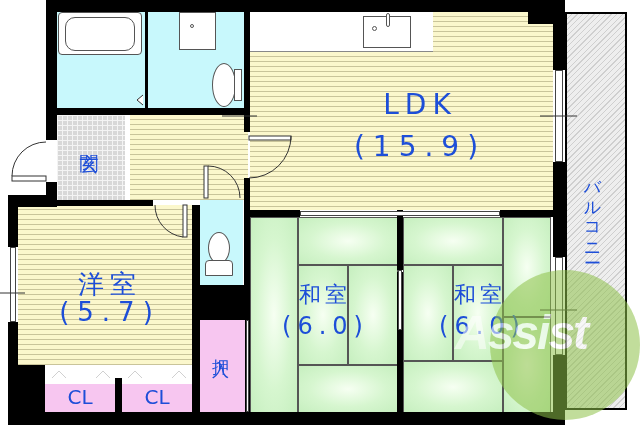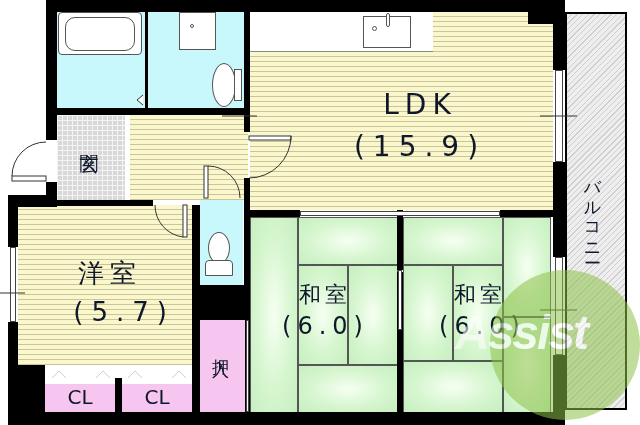--- a/index.html
+++ b/index.html
@@ -5,21 +5,21 @@
   html,body{margin:0;padding:0;background:#fff;}
   body{width:640px;height:425px;position:relative;overflow:hidden;font-family:"DejaVu Sans","Liberation Sans",sans-serif;}
   .abs{position:absolute;box-sizing:border-box;}
   .wall{position:absolute;background:#000;}
   .floor-wood{background-color:#fbf7cc;background-image:repeating-linear-gradient(to bottom,#fbf7cc 0,#fbf7cc 4px,#c9c49a 4px,#c9c49a 5px);}
   .floor-wet{background:#c8f8fc;}
   .floor-tile{background-color:#d8d8d8;background-image:linear-gradient(#f4f4f4 1px,transparent 1px),linear-gradient(90deg,#f4f4f4 1px,transparent 1px);background-size:5px 5px;}
   .floor-closet{background:#f7c6f0;}
   .tatami{position:absolute;box-sizing:border-box;border:1.5px solid #555;background:radial-gradient(ellipse at center,#f6fff2 0%,#d6f6cf 55%,#c6efbf 100%);}
   .balcony{background-color:#eeeeee;background-image:repeating-linear-gradient(135deg,#eeeeee 0,#eeeeee 3px,#cfcfcf 3px,#cfcfcf 4px);}
-  .label{position:absolute;color:#0f172a;white-space:nowrap;text-align:center;}
+  .label{position:absolute;color:#1d4ed8;white-space:nowrap;text-align:center;}
   .window{position:absolute;background:#fff;border:1px solid #444;box-sizing:border-box;}
   .vtext{writing-mode:vertical-rl;text-orientation:upright;letter-spacing:2px;}
 </style>
 </head>
 <body>
 
 <div class="abs floor-wet" style="left:57px;top:12px;width:88px;height:98px;"></div>
 
 <div class="abs floor-wet" style="left:148px;top:12px;width:96px;height:98px;"></div>
 
@@ -145,22 +145,22 @@
     <line x1="222" y1="116" x2="257" y2="116"></line>
     <line x1="540" y1="116" x2="577" y2="116"></line>
     <line x1="540" y1="310" x2="577" y2="310"></line>
     <line x1="0" y1="293" x2="25" y2="293"></line>
   </g>
 </svg>
 
 <div class="label" style="left:360px;top:88px;width:120px;font-size:28px;letter-spacing:6px;">LDK</div>
 <div class="label" style="left:340px;top:130px;width:160px;font-size:28px;letter-spacing:8px;">(15.9)</div>
 
-<div class="label" style="left:60px;top:256px;width:100px;font-size:26px;letter-spacing:6px;">洋室</div>
-<div class="label" style="left:45px;top:297px;width:130px;font-size:26px;letter-spacing:8px;text-align:right;">(5.7)</div>
+<div class="label" style="left:60px;top:267px;width:100px;font-size:26px;letter-spacing:6px;">洋室</div>
+<div class="label" style="left:45px;top:297px;width:130px;font-size:26px;letter-spacing:8px;">(5.7)</div>
 
 <div class="label" style="left:285px;top:280px;width:80px;font-size:22px;letter-spacing:4px;">和室</div>
 <div class="label" style="left:268px;top:312px;width:115px;font-size:24px;letter-spacing:6px;">(6.0)</div>
 
 <div class="label" style="left:440px;top:280px;width:80px;font-size:22px;letter-spacing:4px;">和室</div>
 <div class="label" style="left:425px;top:312px;width:115px;font-size:24px;letter-spacing:6px;">(6.0)</div>
 
 <div class="abs" style="left:455px;top:270px;width:185px;height:155px;opacity:0.55;pointer-events:none;">
   <div class="abs" style="left:35px;top:0;width:150px;height:150px;border-radius:50%;background:#8fc24a;"></div>
   <div class="abs" style="left:0;top:35px;font-size:48px;font-weight:bold;font-style:italic;color:#fff;letter-spacing:-2px;font-family:'Liberation Sans',sans-serif;">Assist</div>

